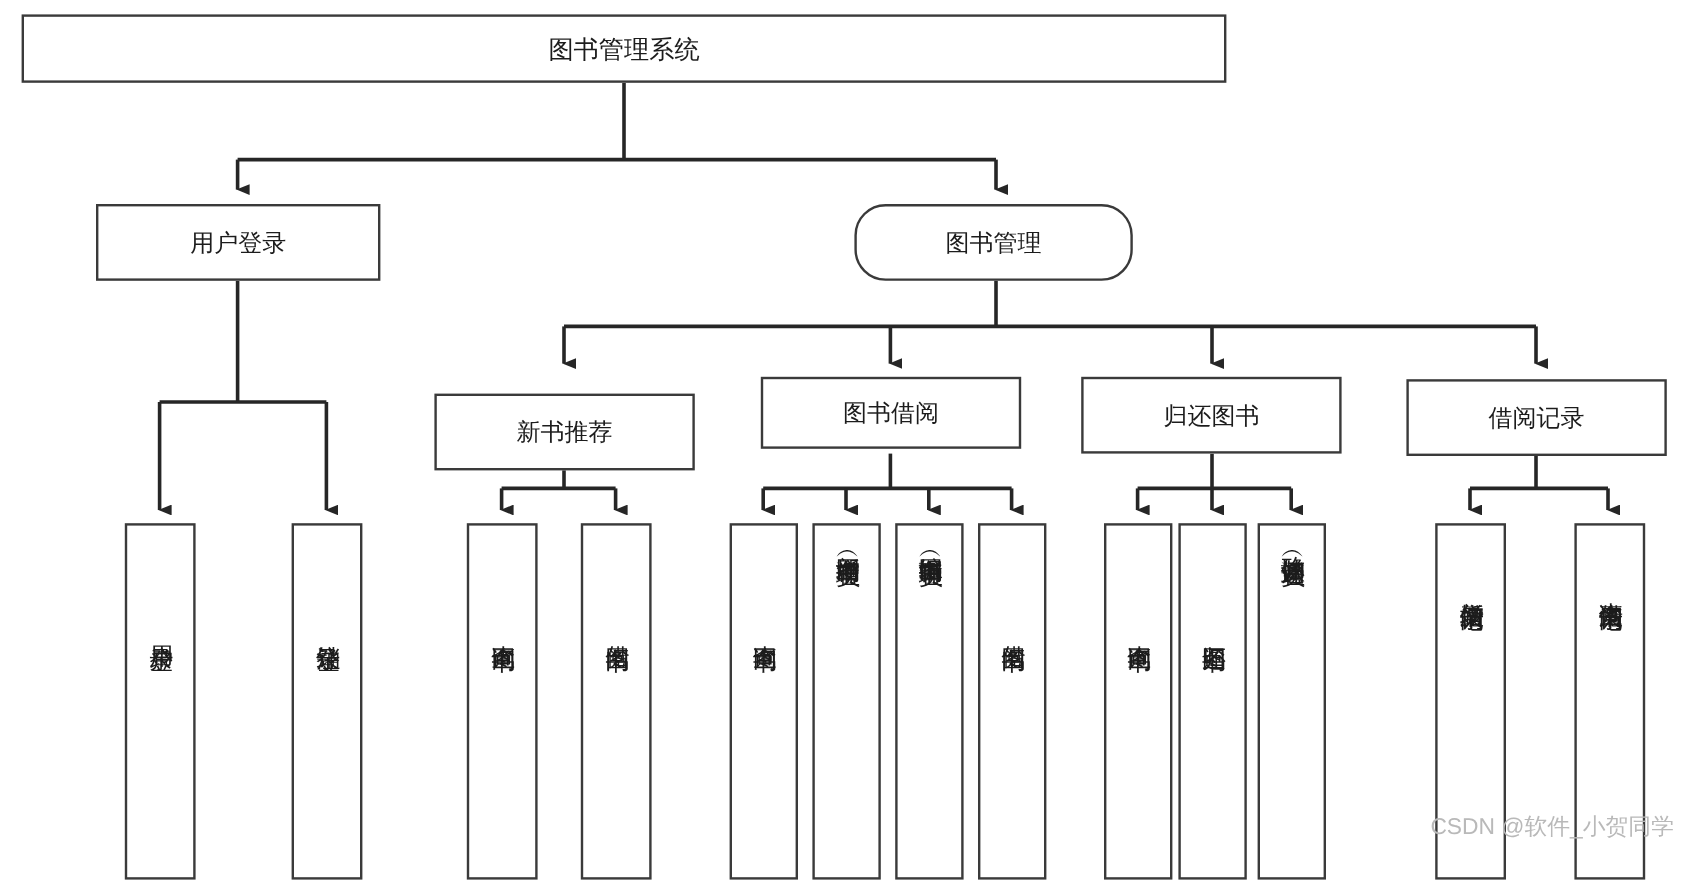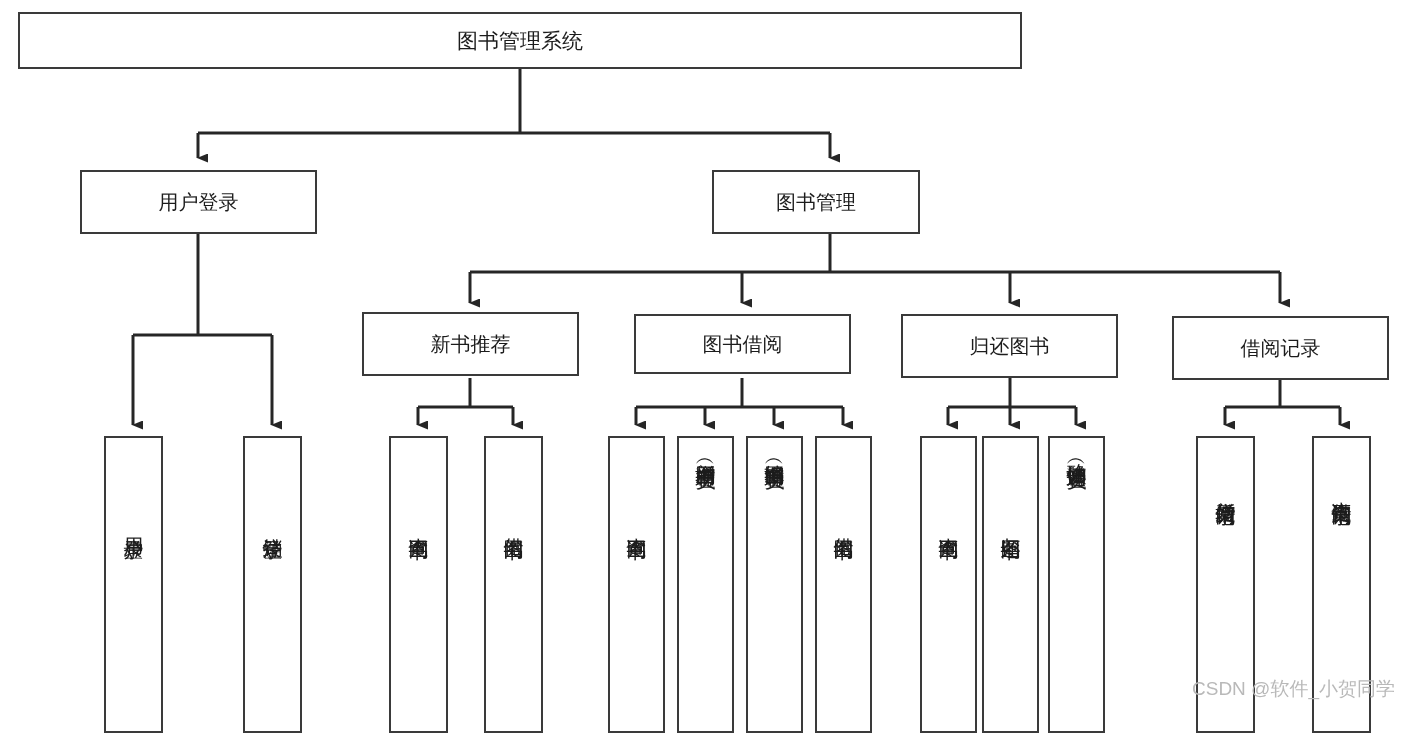--- a/index.html
+++ b/index.html
@@ -131,25 +131,25 @@
     </g>
   </svg>
 
   <div class="node root" style="left:18px; top:12px; width:1004px; height:57px;text-align:center;">
     <span>图书管理系统</span>
   </div>
 
   <div class="node level2" style="left:80px; top:170px; width:237px; height:64px;">
     <span>用户登录</span>
   </div>
-  <div class="node level2" style="left:712px; top:170px; width:208px; height:64px;">
+  <div class="node level2" style="left:712px; top:170px; width:232px; height:64px;border-radius:26px;">
     <span>图书管理</span>
   </div>
 
-  <div class="node level3" style="left:362px; top:312px; width:217px; height:64px;">
+  <div class="node level3" style="left:362px; top:328px; width:217px; height:64px;">
     <span>新书推荐</span>
   </div>
   <div class="node level3" style="left:634px; top:314px; width:217px; height:60px;">
     <span>图书借阅</span>
   </div>
   <div class="node level3" style="left:901px; top:314px; width:217px; height:64px;">
     <span>归还图书</span>
   </div>
   <div class="node level3" style="left:1172px; top:316px; width:217px; height:64px;">
     <span>借阅记录</span>

